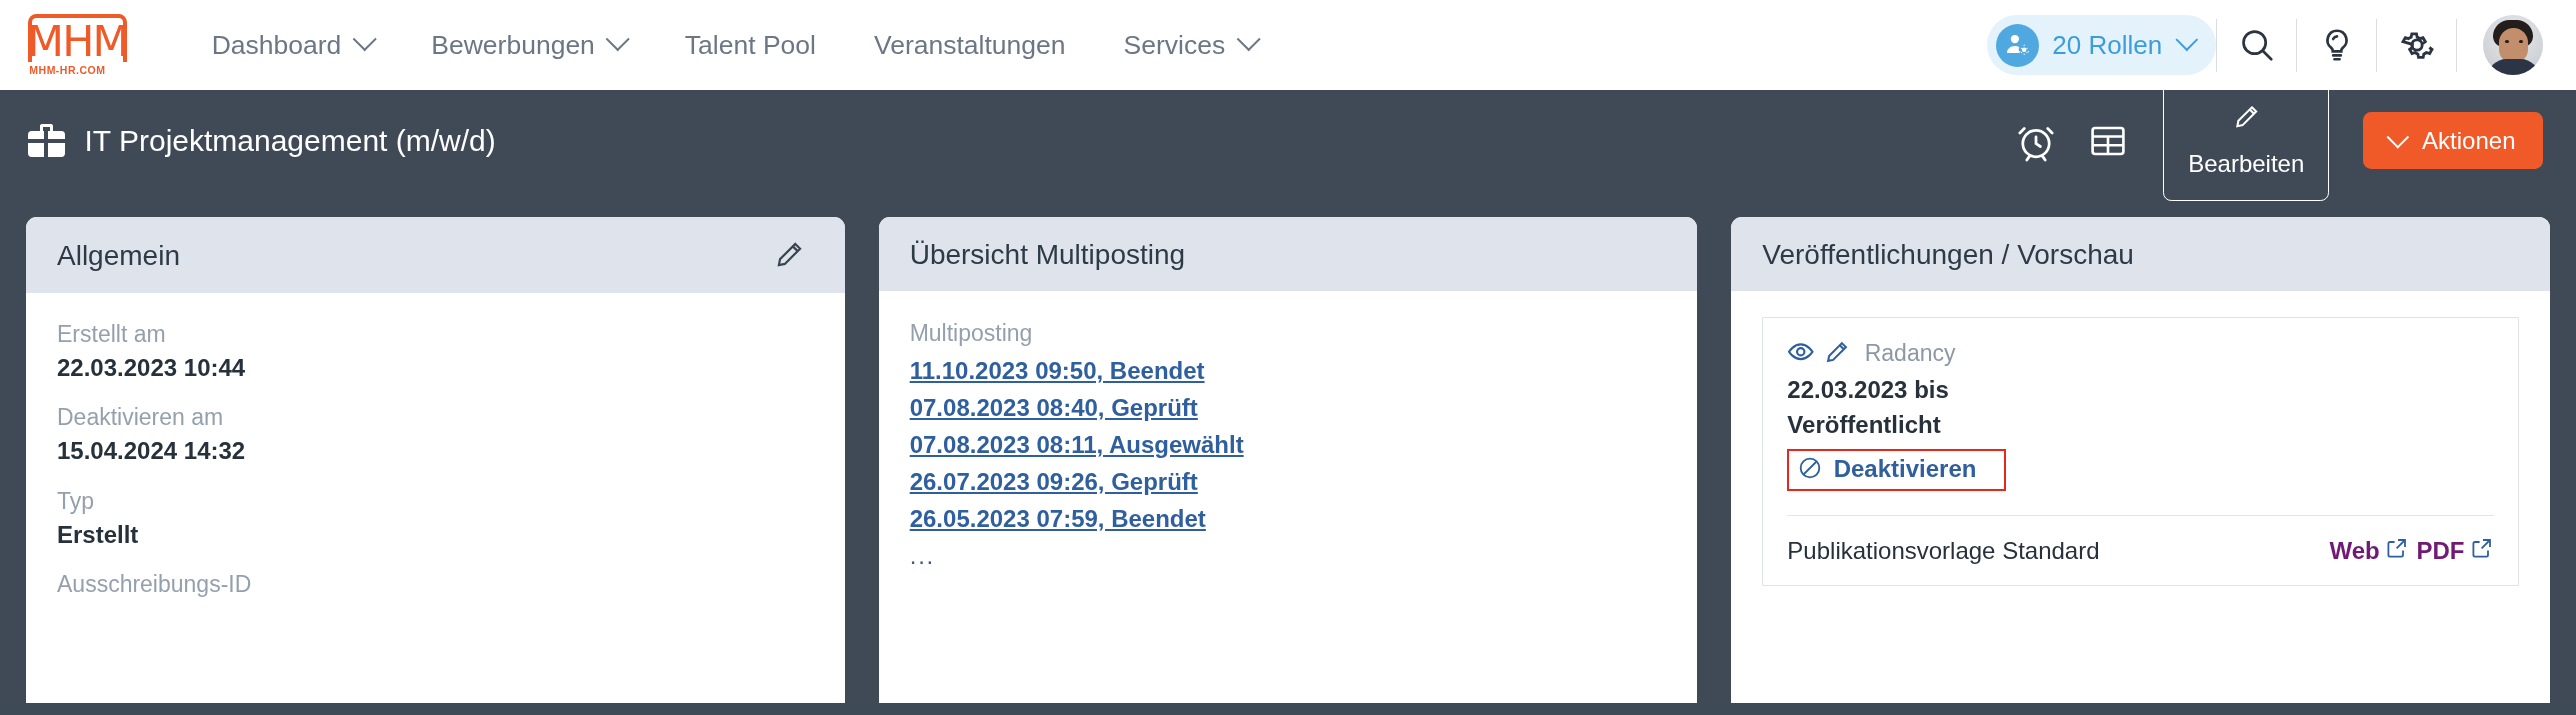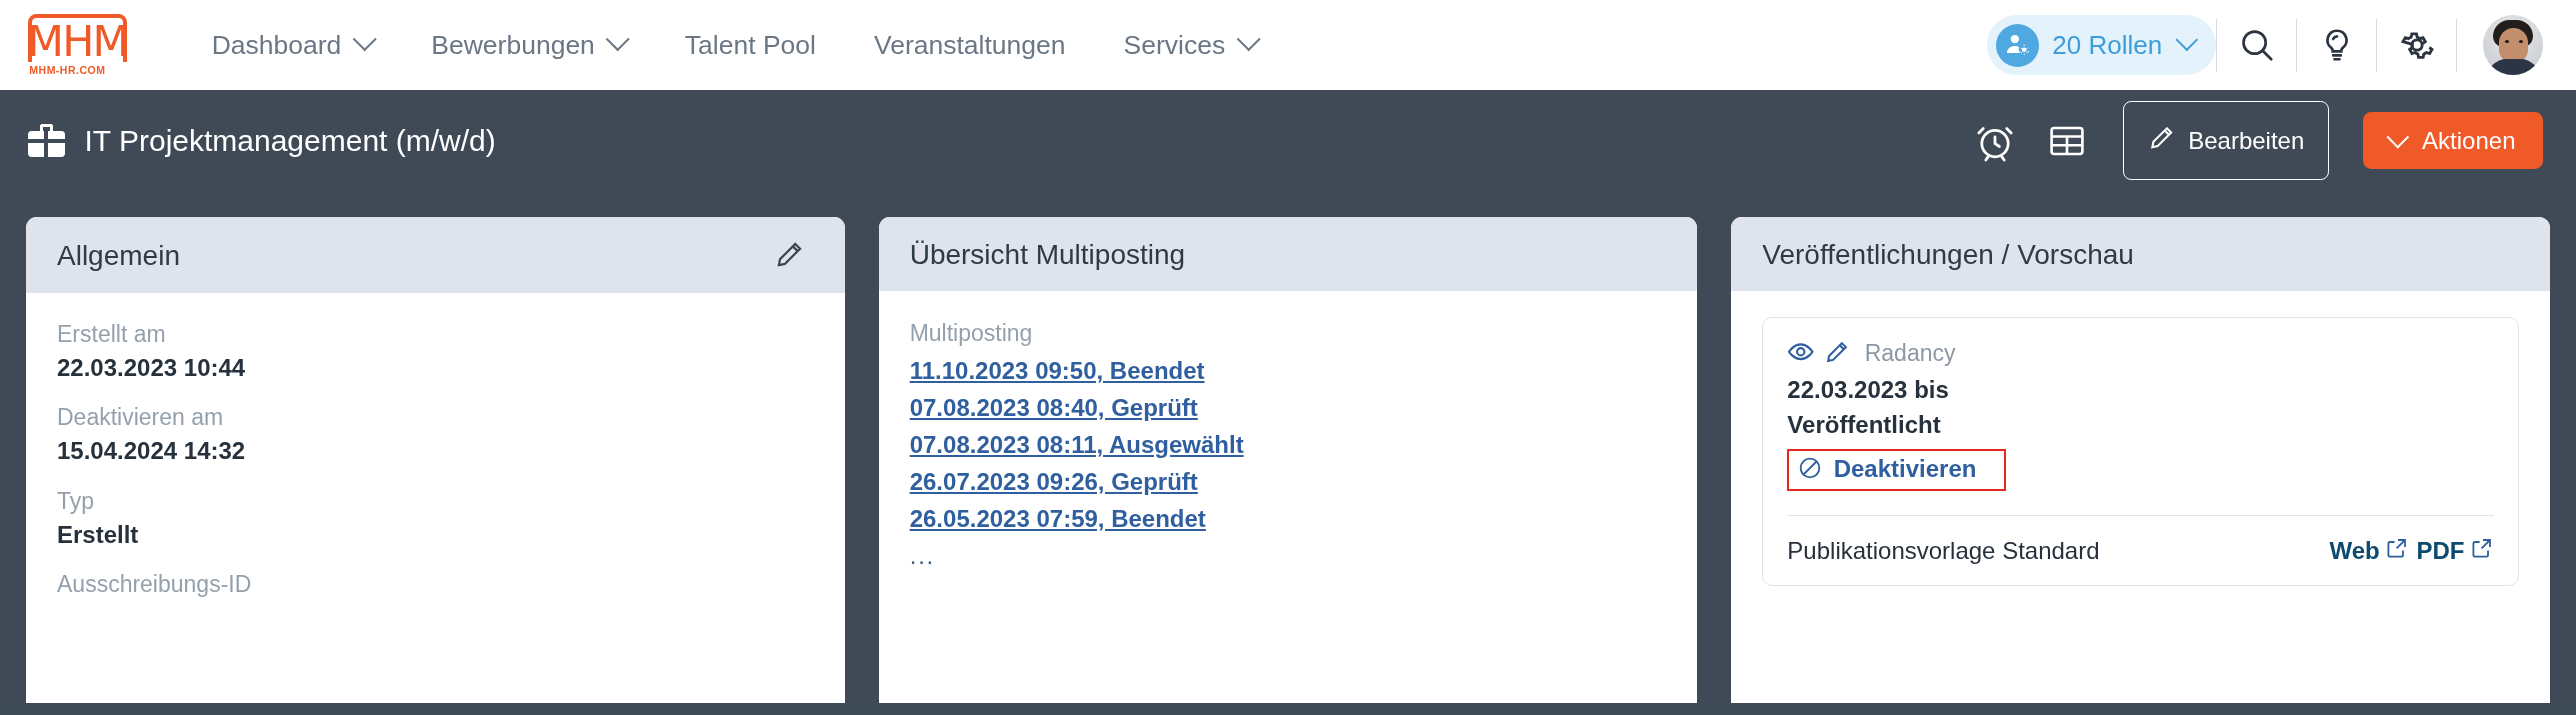--- a/index.html
+++ b/index.html
@@ -149,20 +149,21 @@
 
   .title-actions { margin-left:auto; display:flex; align-items:center; gap: 24px; }
   .tb-icon { width: 48px; height: 48px; display:flex; align-items:center; justify-content:center; cursor:pointer;}
   .btn-outline {
     display:flex; align-items:center; gap:13px;
     border:1.8px solid #fff; border-radius:8.2px;
     color:#fff; font-size:24px;
     padding: 22px 24px;
     cursor:pointer; white-space:nowrap;
     margin-left: 7.3px;
+    flex-direction: column;
   }
   .btn-primary {
     display:flex; align-items:center; gap:16.5px;
     background:#f05a28; border-radius:8.2px;
     color:#fff; font-size:24px;
     padding: 14.6px 27.5px;
     cursor:pointer; white-space:nowrap;
     margin-left: 9.2px;
   }
   .chev-w {
@@ -205,39 +206,39 @@
     display:block;
     font-size:24px; color:#2f5f9e; font-weight:600;
     text-decoration: underline;
     line-height: 37px;
     cursor: pointer;
   }
   .mp-dots { font-size:24px; color:#3b5b84; line-height:37px; letter-spacing:1.8px;}
 
   .pub-box {
     border: 0.9px solid #dfe3e8;
-    border-radius: 10px;
+    border-radius: 1px;
     padding: 20px 24px 18.3px 24px;
   }
   .pub-row1 { display:flex; align-items:center; gap:9.2px; margin-bottom:3.7px;}
   .pub-vendor { font-size:23px; color:#8d98a4; margin-left:5.5px; }
   .pub-date { font-size:24px; color:#26313c; font-weight:700; line-height:35px; }
   .pub-state { font-size:24px; color:#26313c; font-weight:700; line-height:35px; }
   .deact-wrap {
     display:inline-flex; align-items:center; gap:11px;
     border: 2.7px solid #e8271c;
     padding: 3.7px 27.5px 5.5px 7.3px;
     margin-top: 7px;
   }
   .deact-label { font-size:24px; color:#2f5f9e; font-weight:700; }
   .pub-sep { height:0.9px; background:#e2e6ea; margin: 24px 0 0 0; }
   .pub-foot { display:flex; align-items:center; padding-top:20px; }
   .pub-foot-label { font-size:24px; color:#26313c; }
   .pub-links { margin-left:auto; display:flex; align-items:center; gap:7.3px; }
-  .pub-link { display:flex; align-items:center; gap:5.5px; font-size:24px; color:#0c4a6e; font-weight:600; cursor:pointer;}
+  .pub-link { display:flex; align-items:center; gap:5.5px; font-size:24px; color:#701a75; font-weight:600; cursor:pointer;}
 </style>
 </head>
 <body>
 
 <div class="topnav">
 
   <div class="logo">
     <div class="logo-mark">
       <span class="logo-letters">MHM</span>
     </div>

